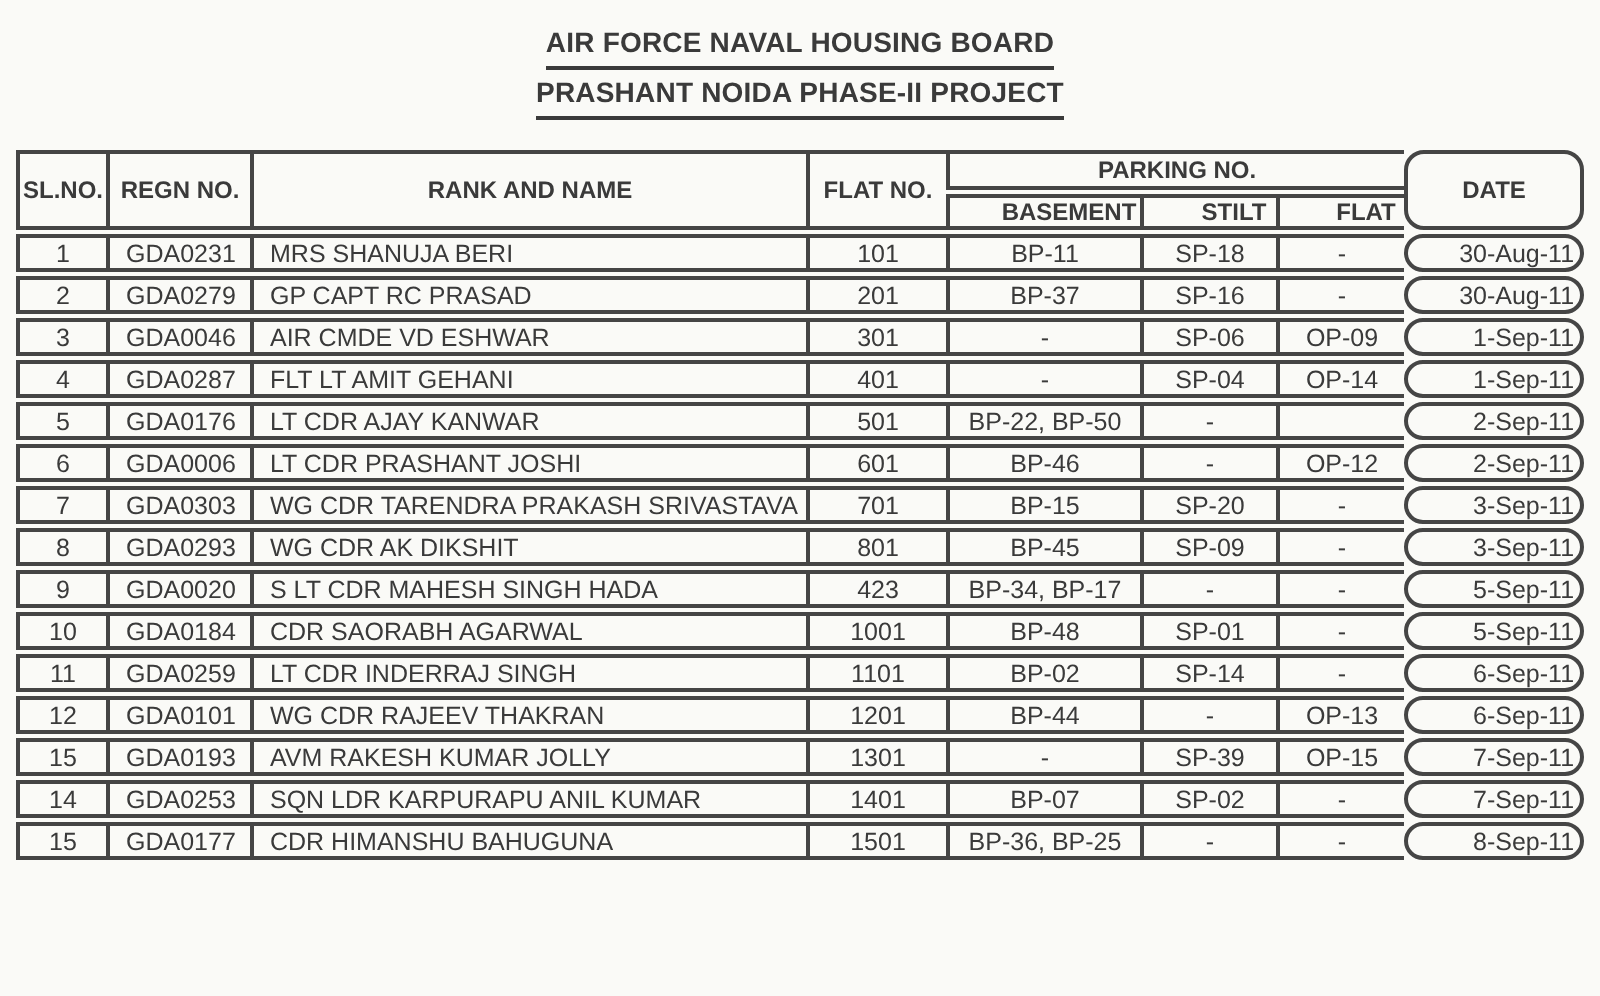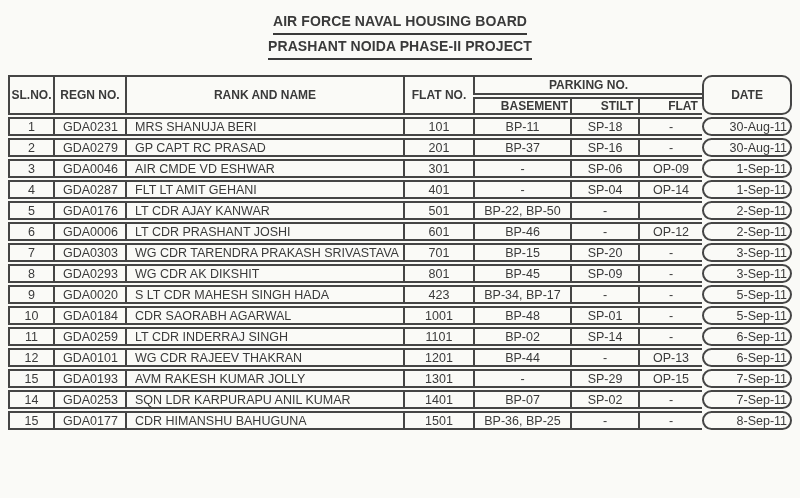--- a/index.html
+++ b/index.html
@@ -217,21 +217,21 @@
     <td class="c-center">-</td>
     <td class="c-center">OP-13</td>
     <td class="c-right b-right">6-Sep-11</td>
   </tr>
         <tr>
     <td class="c-center">15</td>
     <td class="c-left">GDA0193</td>
     <td class="c-left">AVM RAKESH KUMAR JOLLY</td>
     <td class="c-center">1301</td>
     <td class="c-center">-</td>
-    <td class="c-center">SP-29</td>
+    <td class="c-center">SP-39</td>
     <td class="c-center">OP-15</td>
     <td class="c-right b-right">7-Sep-11</td>
   </tr>
         <tr>
     <td class="c-center">14</td>
     <td class="c-left">GDA0253</td>
     <td class="c-left">SQN LDR KARPURAPU ANIL KUMAR</td>
     <td class="c-center">1401</td>
     <td class="c-center">BP-07</td>
     <td class="c-center">SP-02</td>

